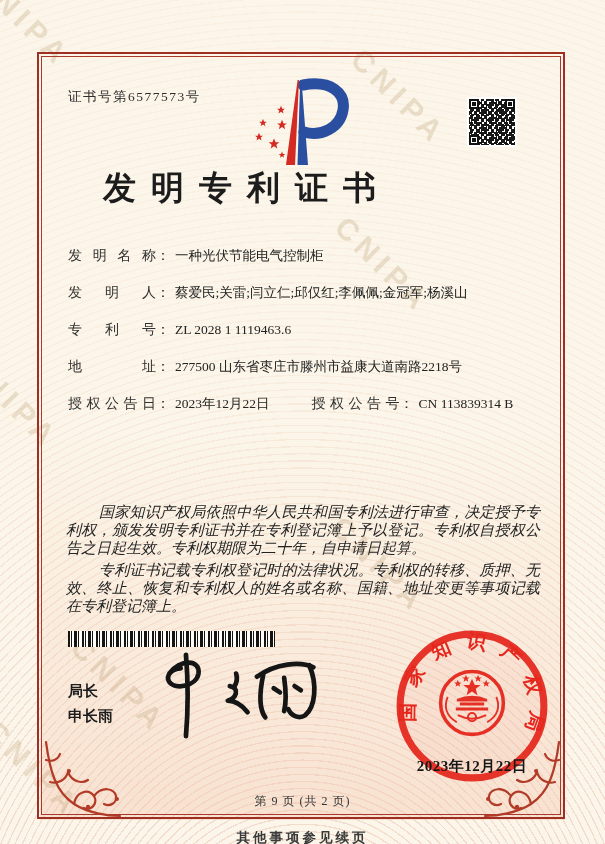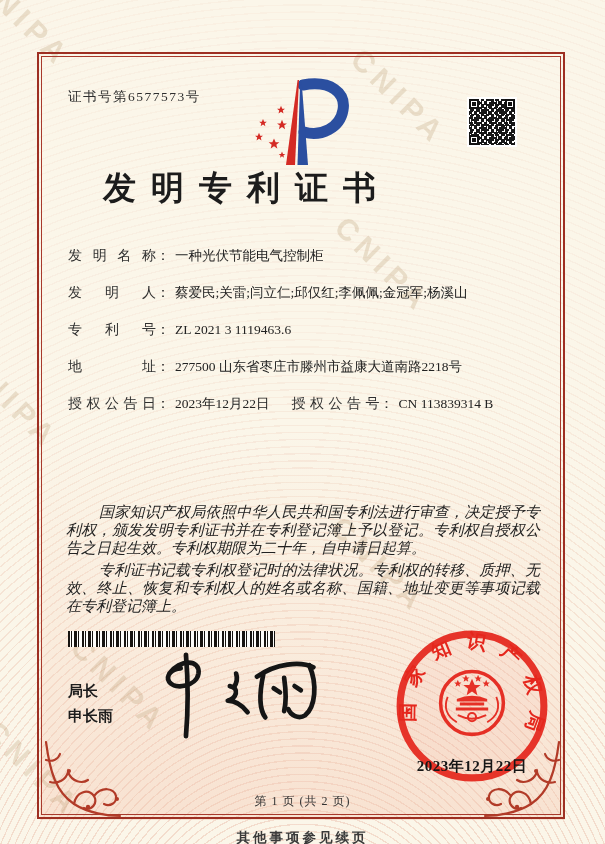--- a/index.html
+++ b/index.html
@@ -49,21 +49,21 @@
   }
   .fields{
     position:absolute;left:68px;top:246px;width:478px;
     display:flex;flex-direction:column;gap:17px;
     font-size:14px;color:#262626;line-height:20px;
   }
   .frow{white-space:nowrap;}
   .flabel{display:inline-block;width:88px;text-align:justify;text-align-last:justify;color:#303030;}
   .fcolon{display:inline-block;margin-right:5px;}
   .fvalue{font-size:13.5px;color:#222;}
-  .fpair2{margin-left:22px;}
+  .fpair2{margin-left:42px;}
   .paras{
     position:absolute;left:66px;top:503px;width:474px;
     font-size:15px;line-height:18px;color:#222;
     font-style:italic;text-align:justify;
   }
   .paras p{margin:0 0 4px 0;text-indent:2.2em;}
   .barcode{
     position:absolute;left:68px;top:631px;width:207px;height:16px;
     background:repeating-linear-gradient(90deg,
       #161310 0 2px,#fdfdfb 2px 3px,#161310 3px 4px,#fdfdfb 4px 6px,
@@ -129,21 +129,21 @@
 <div class="title">发明专利证书</div>
 
 <div class="fields">
   <div class="frow">
     <span class="flabel">发明名称</span><span class="fcolon">：</span><span class="fvalue">一种光伏节能电气控制柜</span>
   </div>
   <div class="frow">
     <span class="flabel">发明人</span><span class="fcolon">：</span><span class="fvalue">蔡爱民;关雷;闫立仁;邱仅红;李佩佩;金冠军;杨溪山</span>
   </div>
   <div class="frow">
-    <span class="flabel">专利号</span><span class="fcolon">：</span><span class="fvalue">ZL 2021 3 1119463.6</span>
+    <span class="flabel">专利号</span><span class="fcolon">：</span><span class="fvalue">ZL 2028 1 1119463.6</span>
   </div>
   <div class="frow">
     <span class="flabel">地址</span><span class="fcolon">：</span><span class="fvalue">277500 山东省枣庄市滕州市益康大道南路2218号</span>
   </div>
   <div class="frow">
     <span class="flabel">授权公告日</span><span class="fcolon">：</span><span class="fvalue">2023年12月22日</span><span class="flabel fpair2">授权公告号</span><span class="fcolon">：</span><span class="fvalue">CN 113839314 B</span>
   </div>
 </div>
 
 <div class="paras">
@@ -221,14 +221,14 @@
     <path d="M10,48 C18,50 26,46 28,38 C32,48 42,50 48,46"></path>
     <path d="M6,26 C12,28 18,26 20,20"></path>
   </g>
   <g fill="#b23b28">
     <circle cx="48" cy="73" r="2.2"></circle>
       <circle cx="77" cy="65" r="2"></circle>
       <circle cx="29" cy="37" r="2"></circle>
   </g>
 </svg>
 
-<div class="pageinfo">第 1 页 (共 2 页)</div>
+<div class="pageinfo">第 9 页 (共 2 页)</div>
 <div class="contnote">其他事项参见续页</div>
 
 </body></html>

